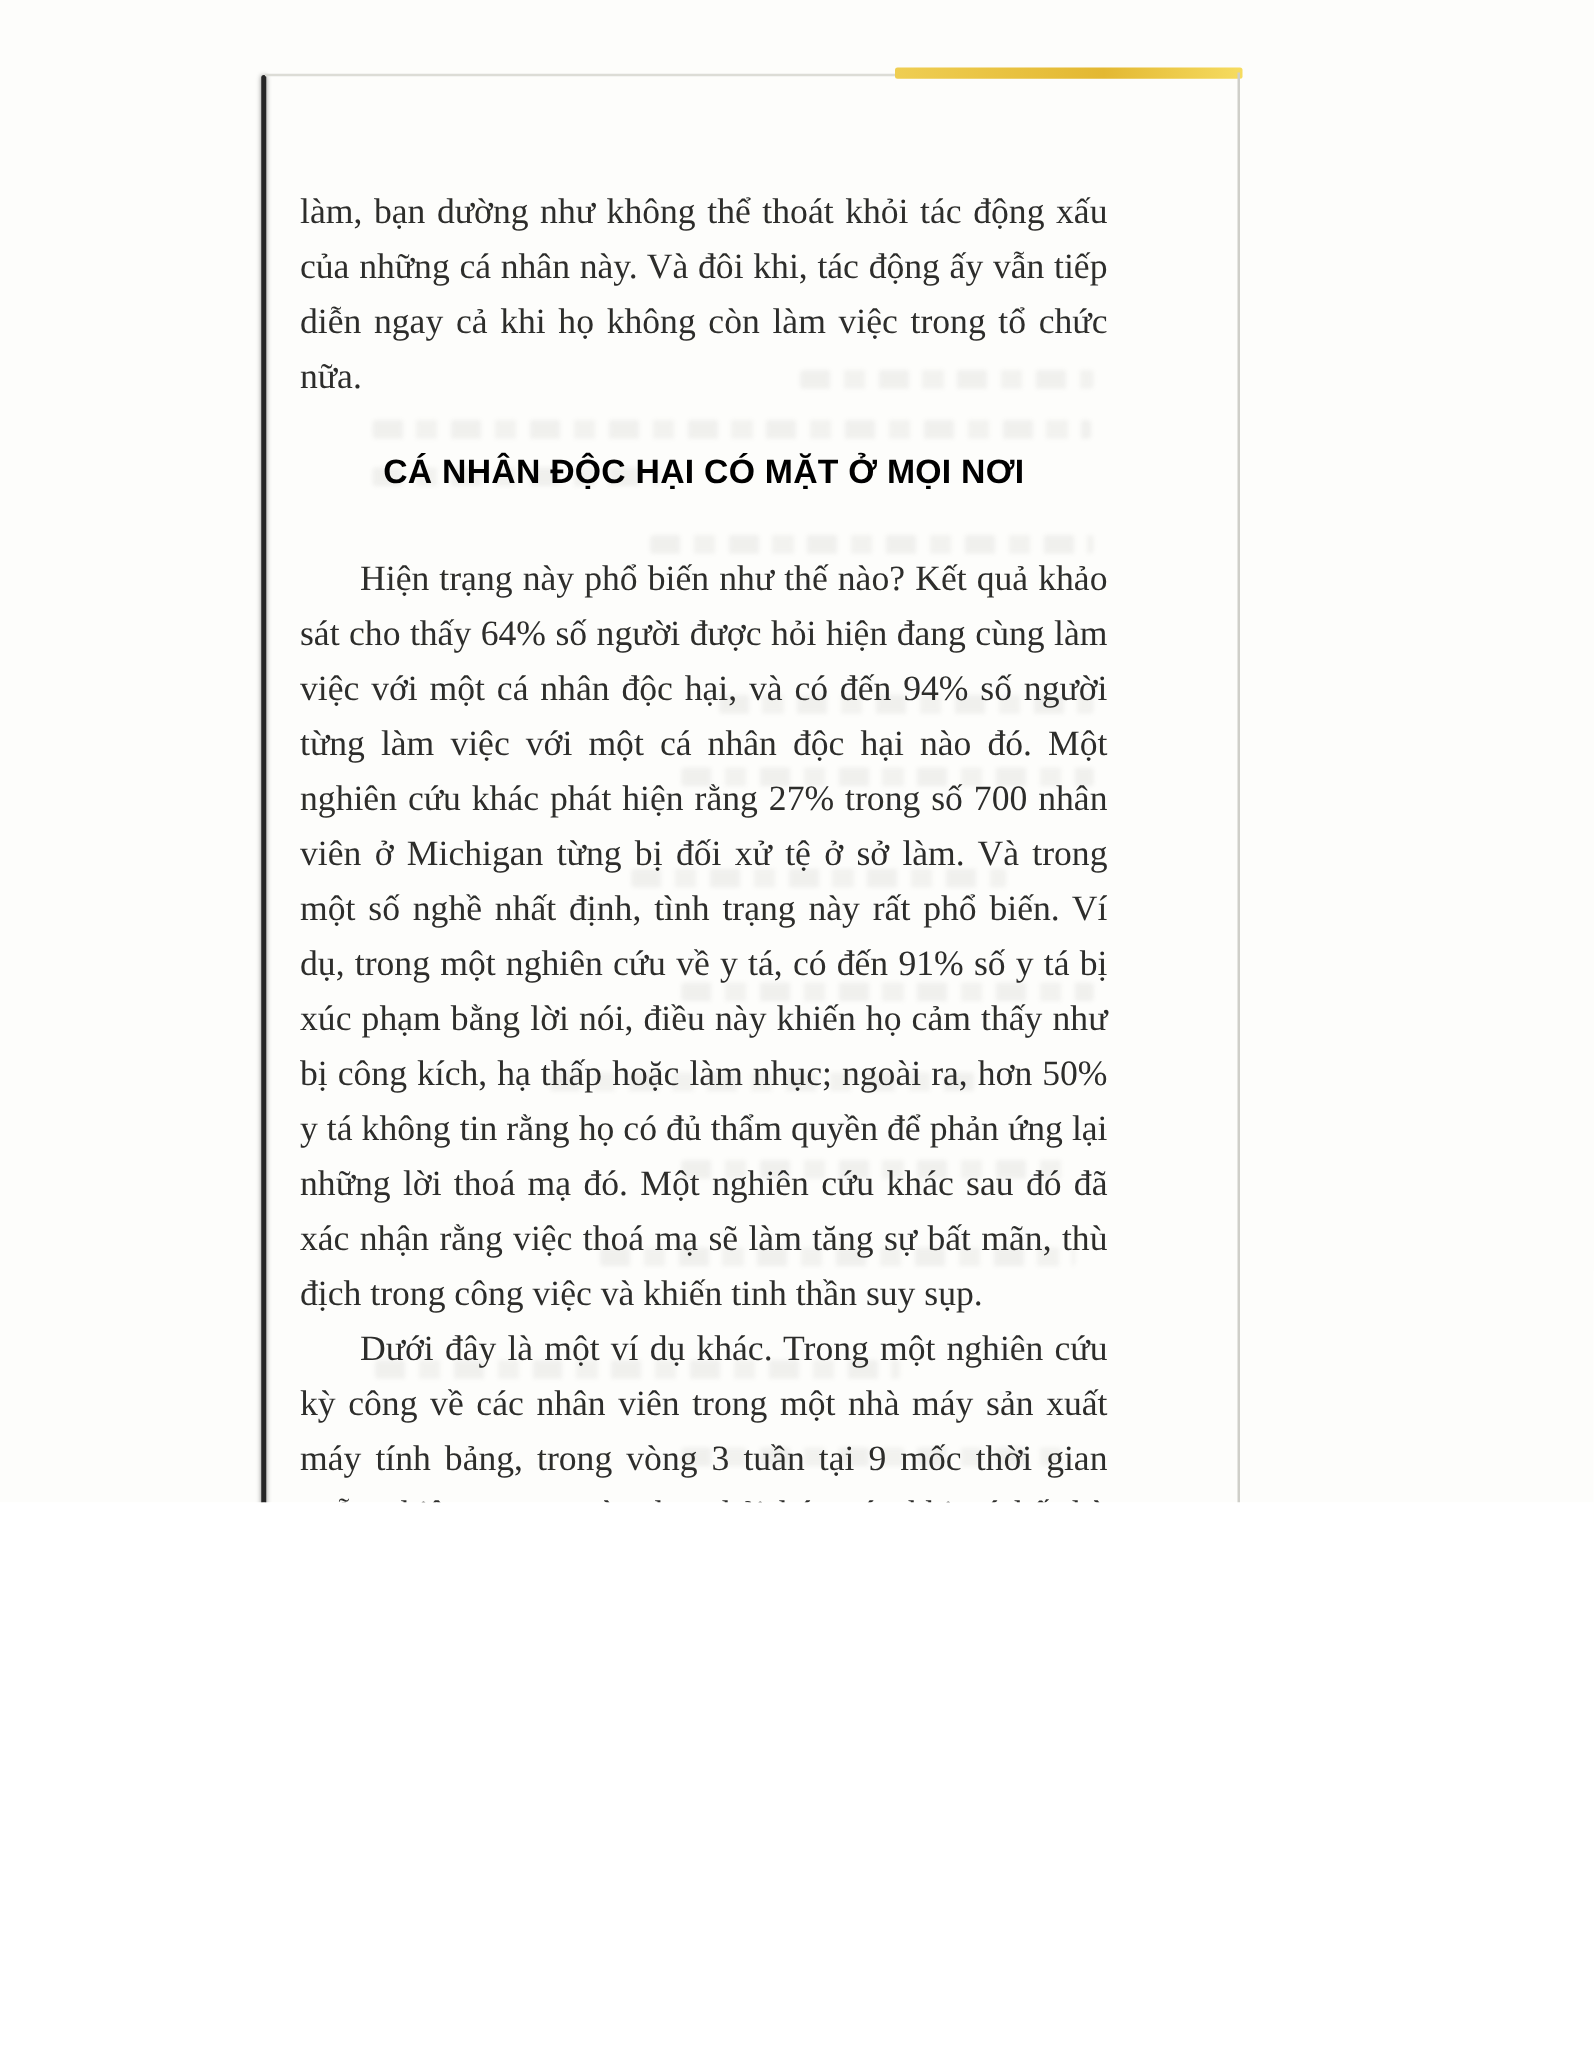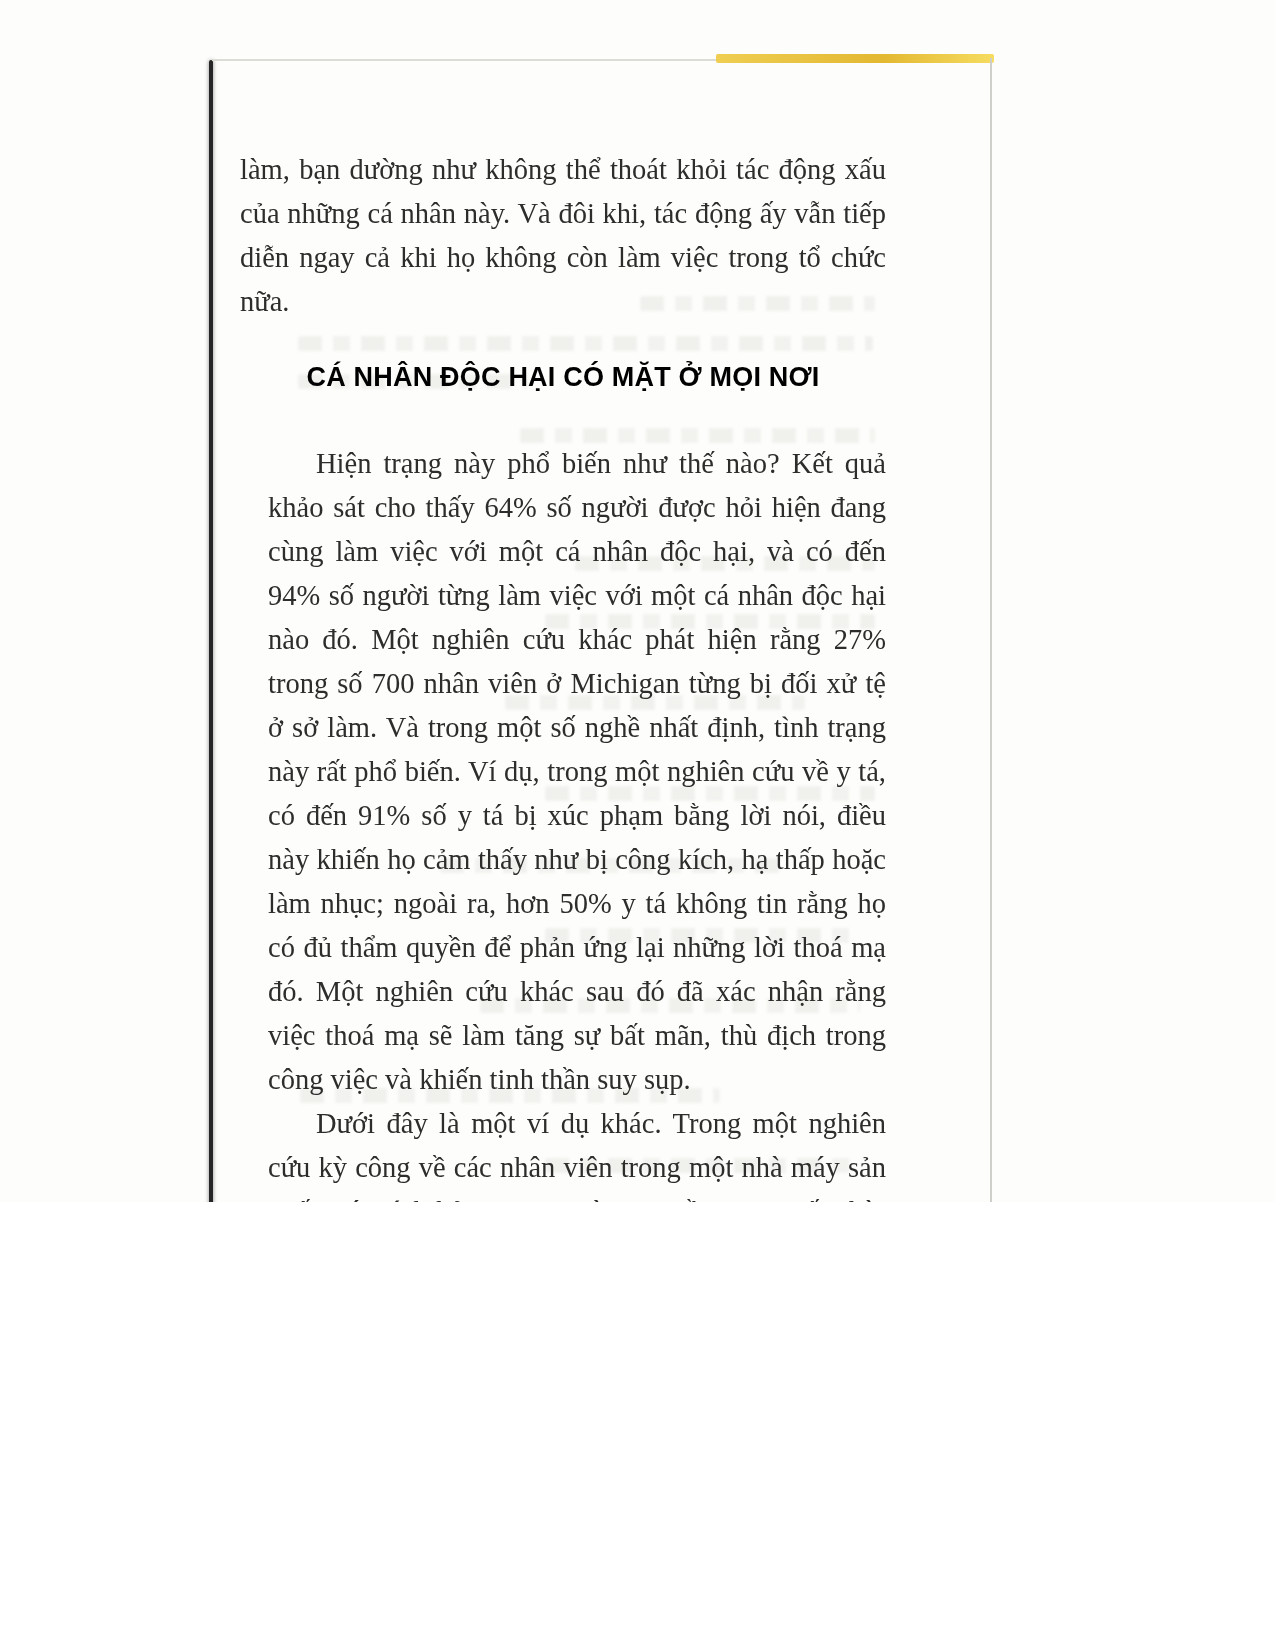--- a/index.html
+++ b/index.html
@@ -70,21 +70,21 @@
   
   .text-block {
     position: absolute;
     left: 240px; top: 148px; width: 646px;
     color: #2d2d2b;
     font-size: 28.5px;
     line-height: 44px;
     text-align: justify;
   }
   .para { margin: 0; }
-  .para.indent { text-indent: 48px; margin-left: 28px; }
+  .para.indent { text-indent: 48px; }
   .heading {
     font-family: "Liberation Sans", sans-serif;
     font-weight: 700;
     font-size: 27px;
     letter-spacing: 0.2px;
     color: #000000;
     text-align: center;
     line-height: 34px;
     margin: 36px 0 48px 0;
   }

